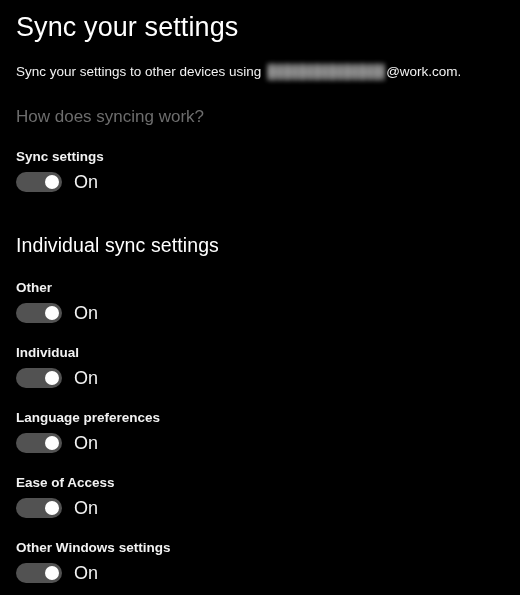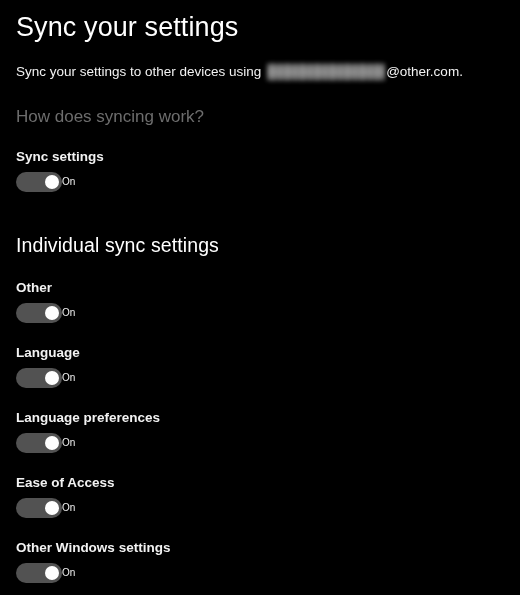--- a/index.html
+++ b/index.html
@@ -121,23 +121,24 @@
   .toggle .knob {
     position: absolute;
     top: 3px;
     left: 29px;
     width: 14px;
     height: 14px;
     border-radius: 50%;
     background: #ffffff;
   }
   .toggle-state {
-    font-size: 10px;
+    font-size: 18px;
     font-weight: 400;
     color: #f2f2f2;
+    margin-left: 12px;
     line-height: 18px;
     white-space: nowrap;
   }
 
   
   .section-heading {
     position: absolute;
     left: 16px;
     font-size: 19.5px;
     font-weight: 300;
@@ -150,21 +151,21 @@
 </head>
 <body>
 
 <div class="page">
 
   <div class="page-title">Sync your settings</div>
 
   <div class="description">
     <span class="txt">Sync your settings to other devices using </span>
     <span class="redacted"></span>
-    <span class="txt">@other.com.</span>
+    <span class="txt">@work.com.</span>
   </div>
 
   <a class="help-link" href="#">How does syncing work?</a>
 
   <div class="setting" style="top:148px;">
     <div class="setting-label">Sync settings</div>
     <div class="toggle-row">
       <div class="toggle" role="switch">
         <div class="knob"></div>
       </div>
@@ -178,21 +179,21 @@
     <div class="setting-label">Other</div>
     <div class="toggle-row">
       <div class="toggle" role="switch">
         <div class="knob"></div>
       </div>
       <span class="toggle-state">On</span>
     </div>
   </div>
 
   <div class="setting" style="top:344px;">
-    <div class="setting-label">Language</div>
+    <div class="setting-label">Individual</div>
     <div class="toggle-row">
       <div class="toggle" role="switch">
         <div class="knob"></div>
       </div>
       <span class="toggle-state">On</span>
     </div>
   </div>
 
   <div class="setting" style="top:409px;text-align:center;">
     <div class="setting-label">Language preferences</div>

